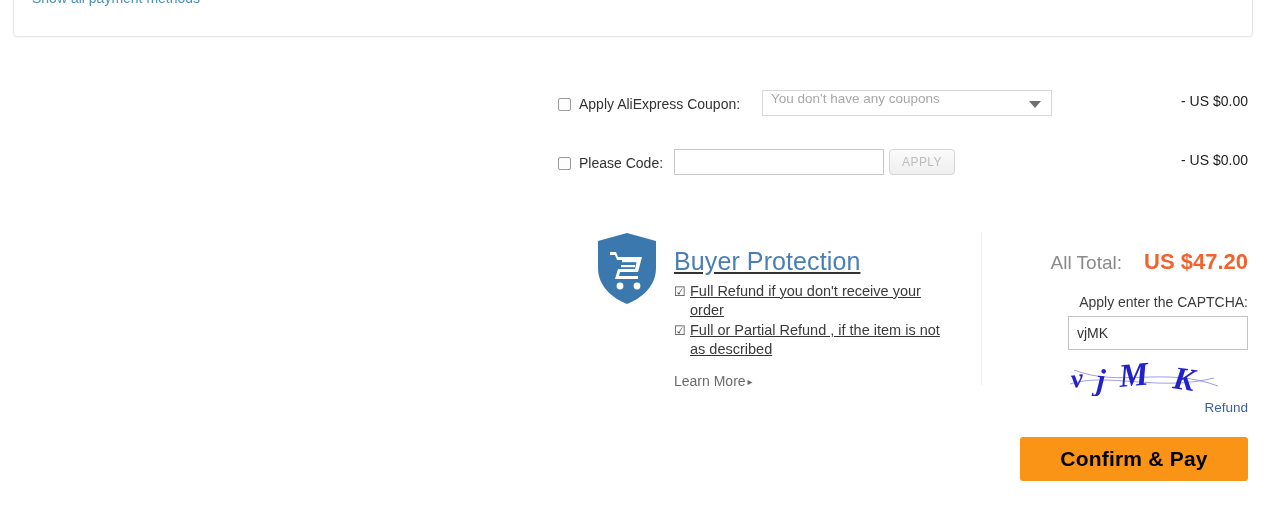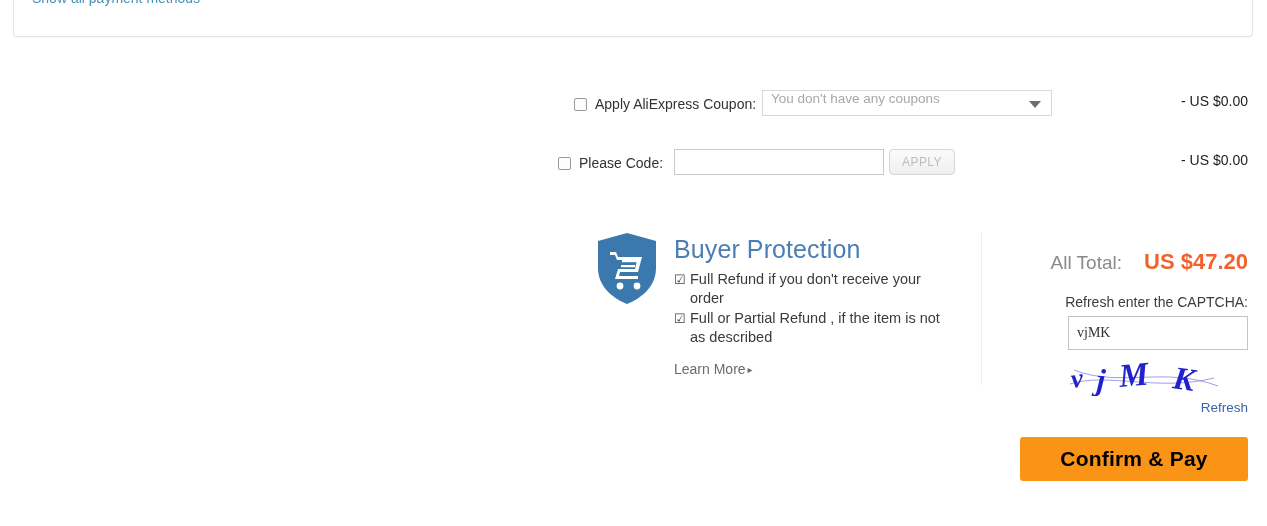--- a/index.html
+++ b/index.html
@@ -157,22 +157,23 @@
   .shield {
     position: absolute;
     left: 0;
     top: 2px;
     width: 62px;
     height: 74px;
   }
   .prot-body {
     position: absolute;
     left: 78px;
-    top: 4px;
+    top: 16px;
     width: 282px;
+    text-decoration: underline;
   }
   .prot-title {
     font-size: 25px;
     color: #4a7eb5;
     line-height: 30px;
     letter-spacing: 0.1px;
   }
   .prot-list {
     margin: 6px 0 0 0;
     padding: 0;
@@ -250,21 +251,21 @@
   }
   .captcha-input {
     display: block;
     margin-top: 6px;
     margin-left: auto;
     width: 180px;
     height: 28px;
     box-sizing: border-box;
     border: 1px solid #c4c4c4;
     background: #fff;
-    font-family: Liberation Serif, serif;
+    font-family: Liberation Sans, sans-serif;
     font-size: 14px;
     color: #333;
     padding: 16px 8px;
     outline: none;
     text-align: left;
   }
   .captcha-image {
     margin-top: 8px;
     height: 38px;
     position: relative;
@@ -302,21 +303,21 @@
 </head>
 <body>
 
 <div class="payment-card">
   <a class="show-all-link" href="#">Show all payment methods</a>
 </div>
 
 <div class="discount-rows">
 
   <div class="drow">
-    <div class="cb-label" style="left:574px;">
+    <div class="cb-label" style="left:558px;">
       <span class="chk"></span>
       <span class="cb-text">Apply AliExpress Coupon:</span>
     </div>
     <div class="coupon-select">
       <span class="sel-text">You don't have any coupons</span>
       <span class="caret"></span>
     </div>
     <div class="row-amount">- US $0.00</div>
   </div>
 
@@ -365,36 +366,36 @@
 </div>
 
 <div class="divider"></div>
 
 <div class="summary">
 
   <div class="total-line">
     <span class="total-label">All Total:</span><span class="total-value">US $47.20</span>
   </div>
 
-  <div class="captcha-prompt">Refresh enter the CAPTCHA:</div>
+  <div class="captcha-prompt">Apply enter the CAPTCHA:</div>
 
   <input class="captcha-input" type="text" value="vjMK" style="">
 
   <div class="captcha-image">
     <svg width="180" height="38" viewBox="0 0 180 38">
       <g fill="#2222cc" font-family="'Liberation Serif', serif" font-weight="bold" font-style="italic">
         <text x="4" y="30" font-size="27" transform="rotate(-7 4 30)">v</text>
         <text x="28" y="32" font-size="31" transform="rotate(4 28 32)">j</text>
         <text x="52" y="29" font-size="33" transform="rotate(-5 52 29)">M</text>
         <text x="104" y="30" font-size="32" transform="rotate(8 104 30)">K</text>
       </g>
       <g fill="none" stroke="#2222cc" stroke-width="0.8" opacity="0.55">
         <path d="M2 26 C40 14, 90 34, 146 20"></path>
         <path d="M6 12 C52 30, 96 8, 150 28"></path>
       </g>
     </svg>
   </div>
 
-  <a class="refresh-link" href="#">Refresh</a>
+  <a class="refresh-link" href="#">Refund</a>
 
   <button class="pay-btn">Confirm &amp; Pay</button>
 
 </div>
 
 </body></html>

